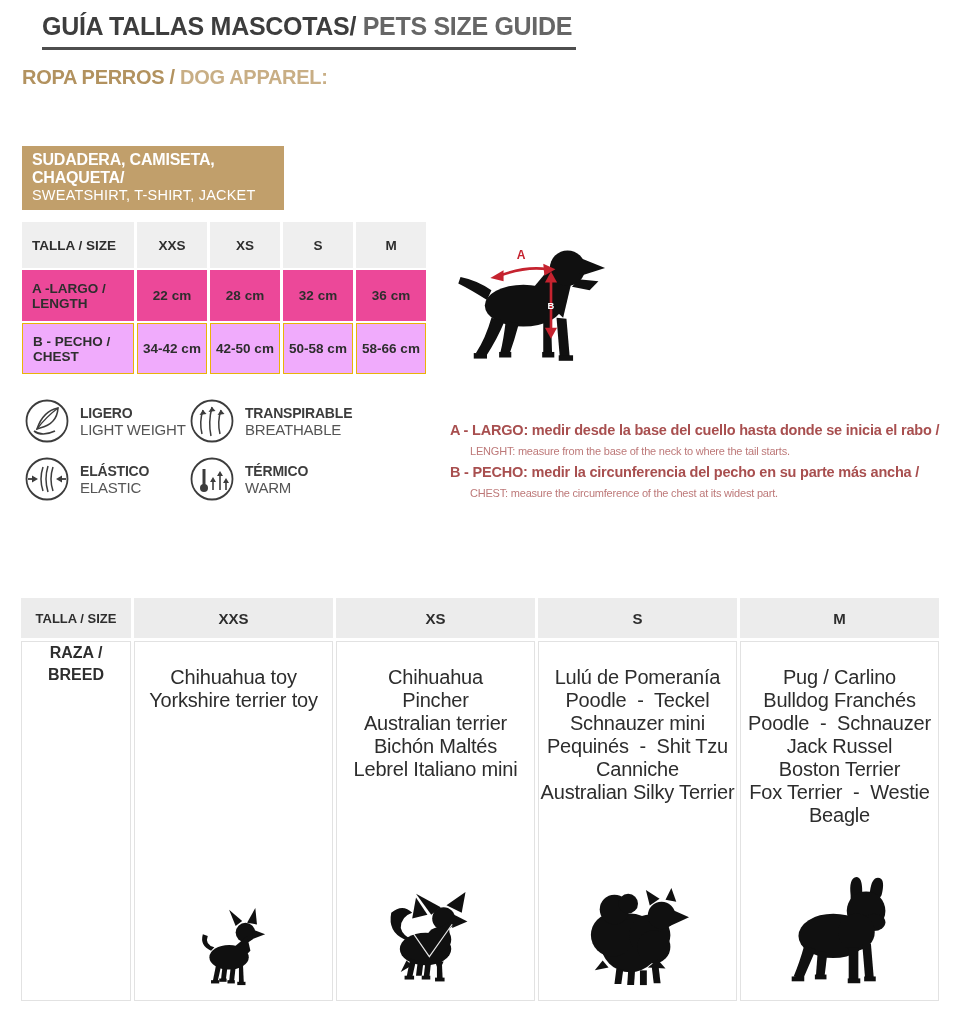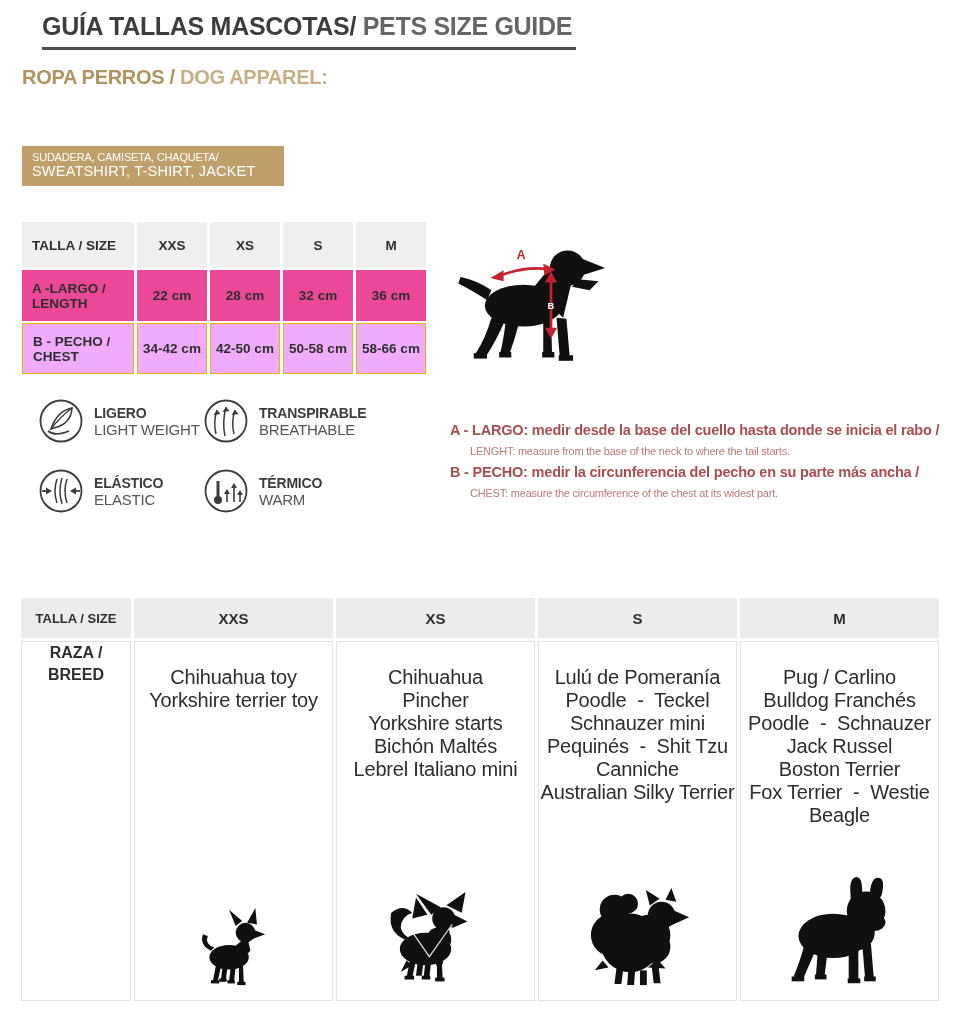--- a/index.html
+++ b/index.html
@@ -14,40 +14,40 @@
   .title .en { color:#666666; }
 
   
   .subtitle { position:absolute; left:22px; top:66px; font-size:20px; letter-spacing:-0.3px; }
   .subtitle .es { color:#b2925f; font-weight:bold; }
   .subtitle .en { color:#c8ae85; font-weight:bold; }
 
   
   .banner { position:absolute; left:22px; top:146px; width:262px; background:#c19f6b;
             color:#fff; padding:5px 10px 7px 10px; }
-  .banner .l1 { font-size:11px; font-weight:normal; letter-spacing:-0.2px; }
+  .banner .l1 { font-size:16px; font-weight:bold; letter-spacing:-0.2px; }
   .banner .l2 { font-size:14.5px; letter-spacing:0.2px; }
 
   
   .size-table { position:absolute; left:22px; top:222px;
                 display:grid; grid-template-columns:112px 70px 70px 70px 70px;
                 grid-template-rows:46px 51px 51px; column-gap:3px; row-gap:2px; }
   .size-table .cell { display:flex; align-items:center; justify-content:center;
                       font-size:13.5px; font-weight:bold; color:#2e2e2e; }
   .size-table .label { justify-content:flex-start; padding-left:10px; }
   .size-table .hdr   { background:#efefef; }
   .size-table .rowa  { background:#ec4899; }
   .size-table .rowb  { background:#f0abfc; border:1px solid #eab308; }
 
   
   .diagram { position:absolute; left:455px; top:230px; }
 
   
-  .features { position:absolute; left:38px; top:398px; display:grid;
-              grid-template-columns:165px 200px; row-gap:24px; }
+  .features { position:absolute; left:24px; top:398px; display:grid;
+              grid-template-columns:165px 200px; row-gap:12px; }
   .feature { display:flex; align-items:center; gap:10px; }
   .feature svg { flex:0 0 auto; }
   .feature .t1 { font-size:14px; font-weight:bold; color:#3c3c3c; letter-spacing:-0.2px; }
   .feature .t2 { font-size:15px; color:#555555; letter-spacing:-0.2px; }
 
   
   .notes { position:absolute; left:450px; top:420px; width:500px; }
   .notes .b { font-size:14.5px; font-weight:bold; color:#a84f4f; line-height:21px; letter-spacing:-0.2px; }
   .notes .n { font-size:11px; color:#bd7878; line-height:21px; margin-left:20px; letter-spacing:-0.2px; }
 
@@ -249,21 +249,21 @@
             <rect x="32" y="86" width="9" height="4"></rect>
           </g>
         </svg>
       </div>
     </div>
 
     <div class="bcell">
       <div class="breeds">
           <div class="breed">Chihuahua</div>
           <div class="breed">Pincher</div>
-          <div class="breed">Yorkshire starts</div>
+          <div class="breed">Australian terrier</div>
           <div class="breed">Bichón Maltés</div>
           <div class="breed">Lebrel Italiano mini</div>
         </div>
       <div class="dogbox">
         <svg width="108" height="100" viewBox="0 0 110 105">
           <g fill="#101010">
             <path d="M50,26 L34,4 L60,18 Z"></path>
             <path d="M34,8 L30,30 L46,26 Z"></path>
             <path d="M66,16 L86,2 L82,24 Z"></path>
             <circle cx="63" cy="30" r="12"></circle>

